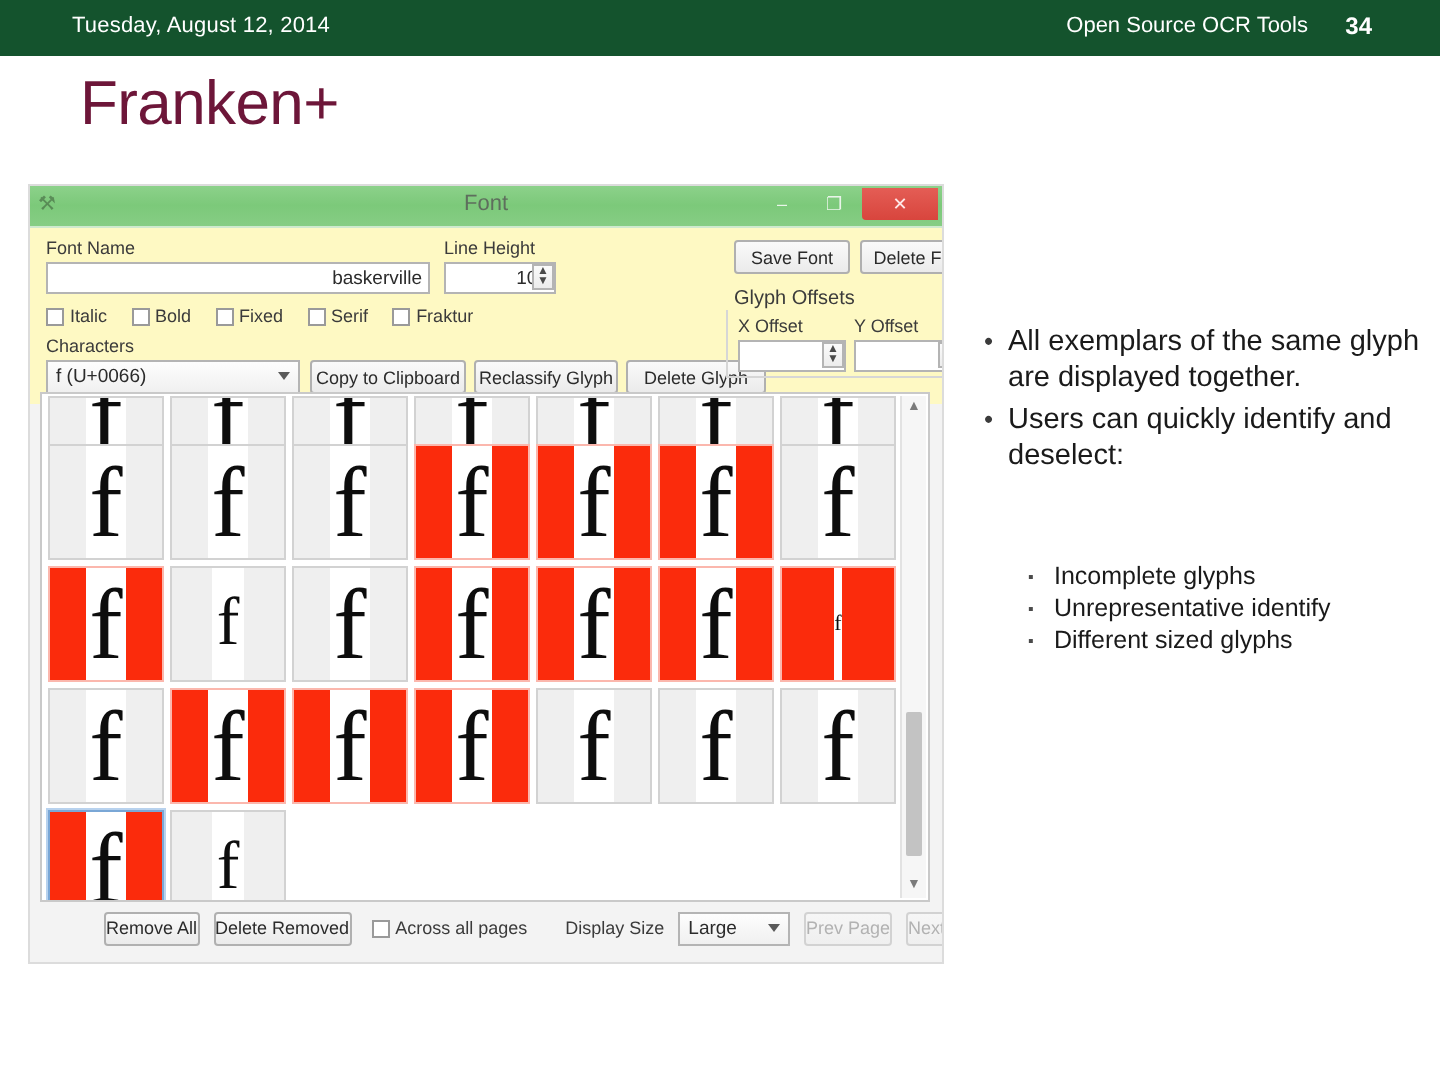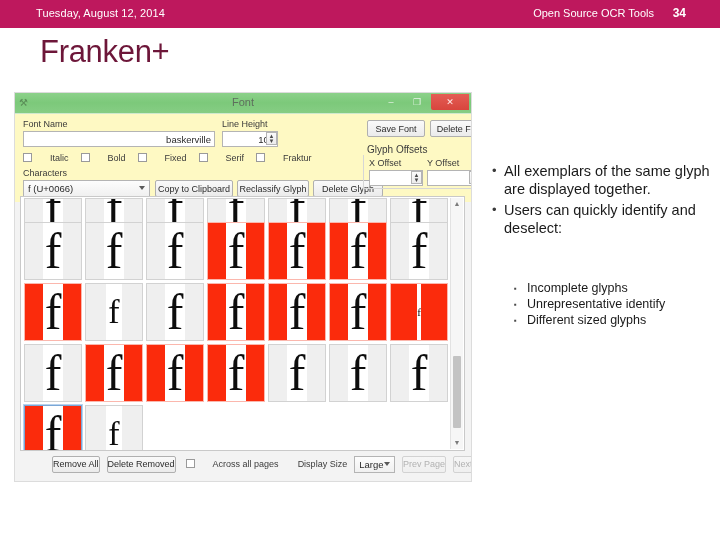--- a/index.html
+++ b/index.html
@@ -14,21 +14,21 @@
     overflow: hidden;
     position: relative;
   }
 
   
   .slide-header {
     position: absolute;
     left: 0; top: 0;
     width: 720px;
     height: 28px;
-    background: #be185d;
+    background: #14532d;
     color: #ffffff;
   }
   .slide-header .date {
     position: absolute;
     left: 36px;
     top: 7px;
     font-size: 11px;
     letter-spacing: 0.1px;
     white-space: nowrap;
   }
@@ -159,22 +159,22 @@
     cursor: default;
     white-space: nowrap;
   }
   .btn.disabled {
     color: #b2b2b2;
     border-color: #d2d2d2;
     background: linear-gradient(to bottom, #f6f6f6, #efefef);
   }
   .cbx {
     display: inline-flex;
-    align-items: flex-start;
-    gap: 18px;
+    align-items: flex-end;
+    gap: 3px;
     font-size: 9px;
     color: #3b3b3b;
     white-space: nowrap;
   }
   .cbx .box {
     width: 9px; height: 9px;
     border: 1px solid #9a9a9a;
     background: #ffffff;
     box-sizing: border-box;
     display: inline-block;

